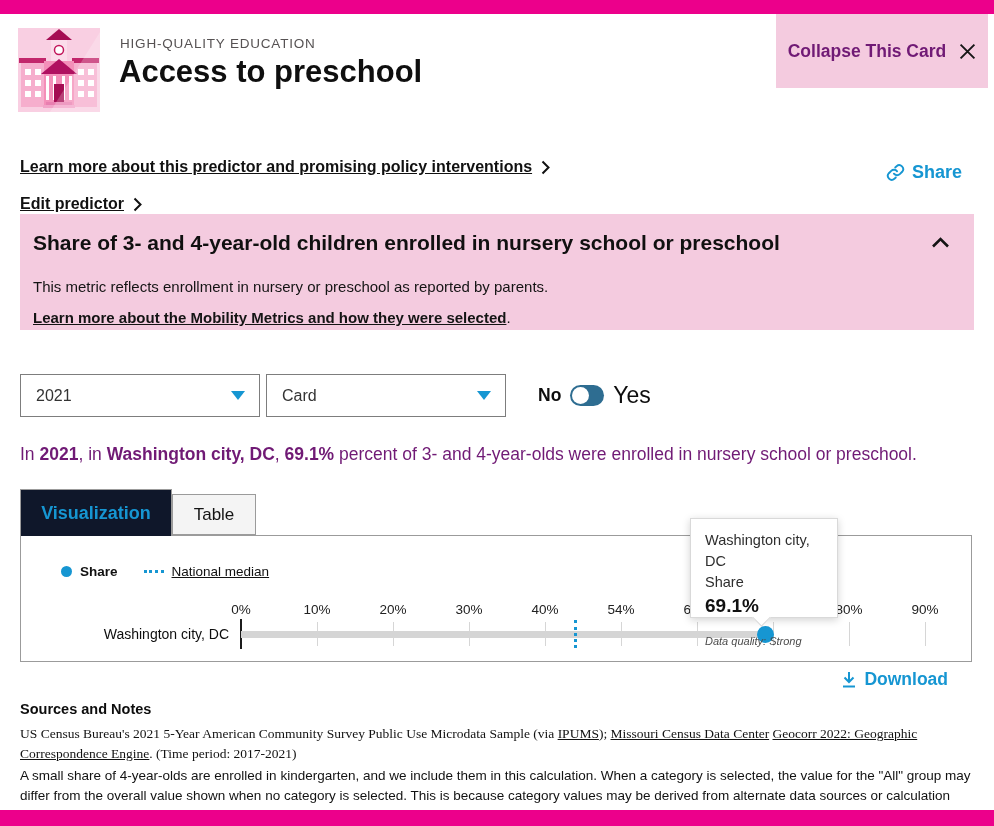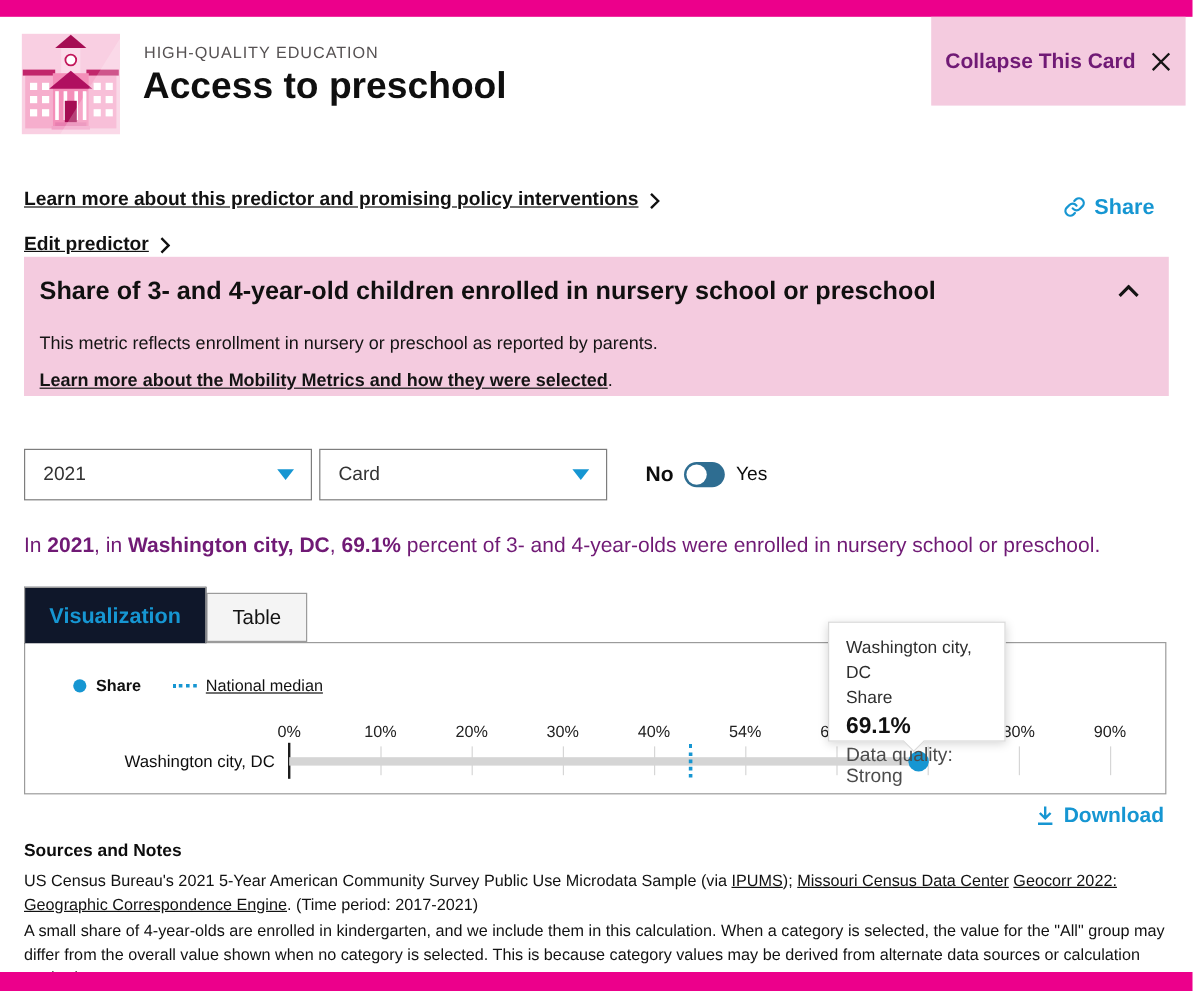--- a/index.html
+++ b/index.html
@@ -42,21 +42,21 @@
   .controls { position:absolute; left:20px; top:374px; display:flex; align-items:center; }
   .select-box {
     width:240px; height:43px; border:1px solid #7d7d7d; background:#fff; display:flex;
     align-items:center; justify-content:space-between; padding:0 14px 0 15px; cursor:pointer;
   }
   .select-box + .select-box { margin-left:6px; }
   .select-value { font-size:16px; color:#333; }
   .select-caret { width:0; height:0; border-left:7px solid transparent; border-right:7px solid transparent; border-top:9px solid #1696d2; }
   .toggle-group { display:flex; align-items:center; gap:9px; margin-left:32px; }
   .toggle-no { font-size:17.5px; font-weight:700; color:#0d0d0d; }
-  .toggle-yes { font-size:16px; color:#0d0d0d; }
+  .toggle-yes { font-size:23px; color:#0d0d0d; }
   .toggle-pill { position:relative; width:34px; height:21px; border-radius:11px; background:#2e6d91; border:none; cursor:pointer; }
   .toggle-knob { position:absolute; left:2px; top:2px; width:17px; height:17px; border-radius:50%; background:#fff; }
 
   
   .summary { position:absolute; left:20px; top:444px; font-size:17.5px; color:#701a75; }
   .summary b { font-weight:700; }
 
   
   .tab-viz {
     position:absolute; left:20px; top:489px; width:152px; height:47px; background:#0f172a;
@@ -88,28 +88,28 @@
   
   .tooltip {
     position:absolute; left:690px; top:518px; width:148px; height:100px; background:#fff;
     border:1px solid #d9d9d9; box-shadow:0 2px 8px rgba(0,0,0,.18); z-index:6; padding:11px 12px 0 14px;
   }
   .tooltip-pointer { position:absolute; left:64px; bottom:-7px; width:13px; height:13px; background:#fff;
     border-right:1px solid #d9d9d9; border-bottom:1px solid #d9d9d9; transform:rotate(45deg); }
   .tt-title { font-size:14.5px; color:#2e2e2e; line-height:21px; }
   .tt-series { font-size:14.5px; color:#2e2e2e; line-height:21px; }
   .tt-value { font-size:19px; font-weight:700; color:#111; line-height:25px; }
-  .tt-quality { font-size:16px; color:#4c4c4c; margin-top:3px; }
-
-  .download-link { position:absolute; right:24px; top:669px; display:flex; align-items:center; gap:7px;
+  .tt-quality { font-size:11px; font-style:italic; color:#4c4c4c; margin-top:17px; }
+
+  .download-link { position:absolute; right:46px; top:669px; display:flex; align-items:center; gap:7px;
     color:#1696d2; font-size:17.5px; font-weight:700; cursor:pointer; }
 
   
   .sources-heading { position:absolute; left:20px; top:701px; font-size:14.5px; font-weight:700; color:#0d0d0d; }
-  .sources-p { position:absolute; left:20px; top:724px; width:958px; font-size:13.5px; line-height:19.5px; color:#121212; }
+  .sources-p { position:absolute; left:20px; top:724px; width:958px; font-size:13.5px; line-height:19.5px; color:#121212;font-family:Liberation Serif, serif; }
   .sources-p .src-link { text-decoration:underline; cursor:pointer; }
   .notes-p { position:absolute; left:20px; top:766px; width:958px; font-size:13.5px; line-height:19.5px; color:#121212; }
 </style>
 </head>
 <body>
 
 <div class="page">
 
   <div class="topbar"></div>
 

